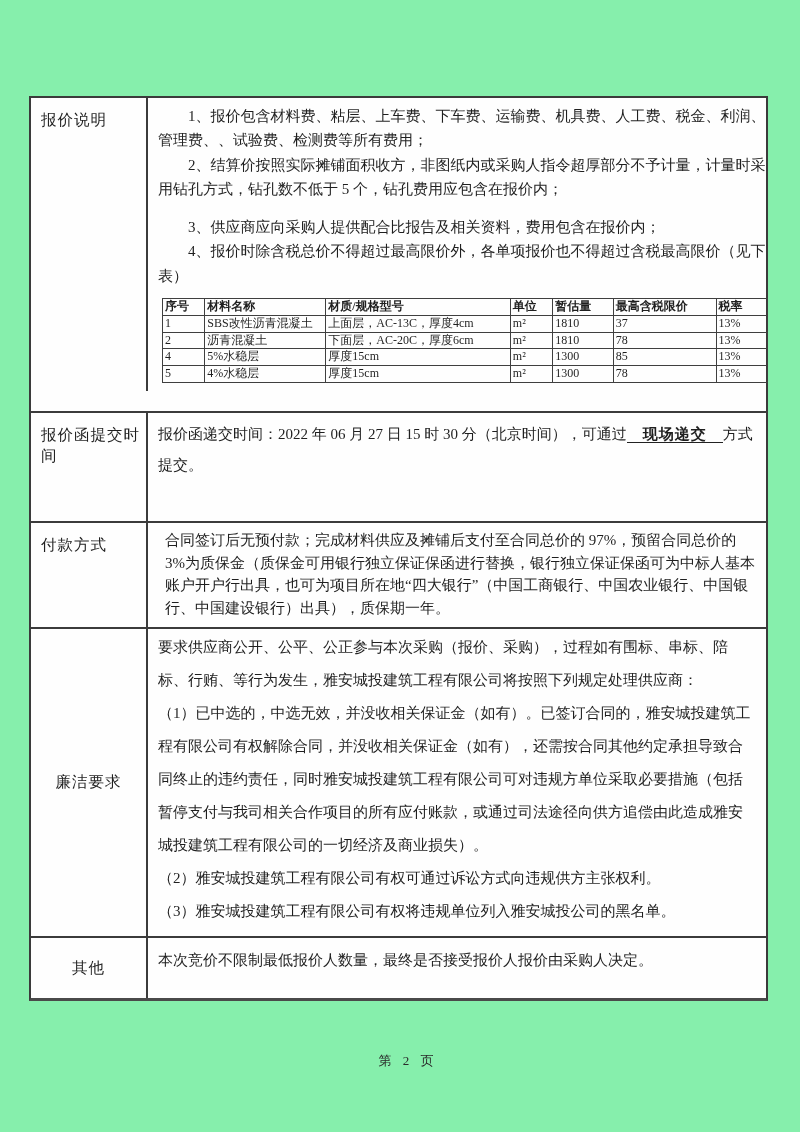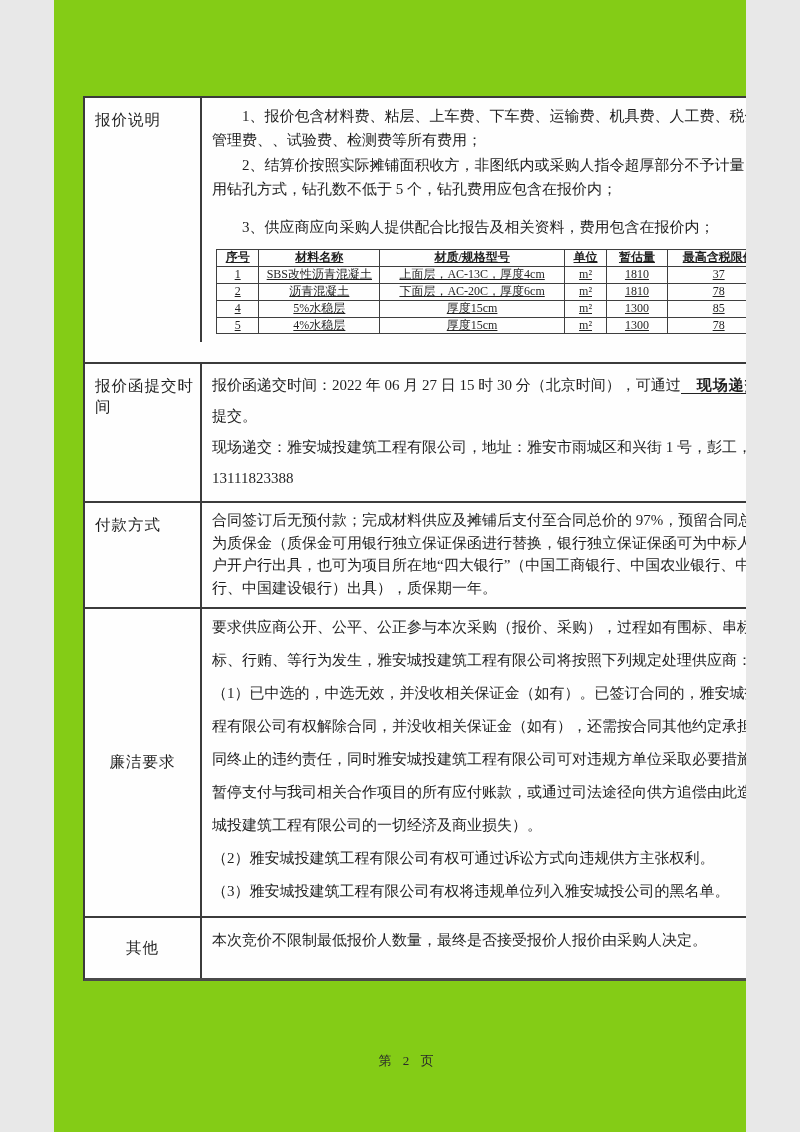--- a/index.html
+++ b/index.html
@@ -1,23 +1,23 @@
 <!DOCTYPE html>
 <html><head>
 <meta charset="utf-8">
 <style>
   * { margin: 0; padding: 0; box-sizing: border-box; }
   html, body { background: #e8e8e8; }
   body { font-family: "Liberation Serif", "DejaVu Serif", serif; color: #1f1f1f; }
 
   .page {
     position: relative;
-    width: 692px;
+    width: 800px;
     height: 1132px;
-    background: #84cc16;
+    background: #86efac;
     margin: 0 auto;
     overflow: hidden;
   }
 
   .doc-table {
     position: absolute;
     left: 29px;
     top: 96px;
     width: 739px;
     border: 2px solid #3b3b3b;
@@ -47,42 +47,41 @@
 
   .content-cell {
     flex: 1 1 auto;
     font-size: 15px;
     padding: 6px 10px 8px 10px;
     line-height: 1.62;
   }
 
   .row-notes   { min-height: 222px; }
   .row-submit  { min-height: 110px; margin-top: 20px; }
-  .row-payment { min-height: 88px; }
+  .row-payment { min-height: 88px; gap: 7px; }
   .row-integrity { min-height: 296px; }
   .row-other   { min-height: 62px; }
 
   .notes-item { text-indent: 2em; }
   .notes-item.gap-above { margin-top: 14px; }
 
   .materials-table {
     border-collapse: collapse;
     width: 606px;
     margin: 10px 0 0 4px;
     font-size: 12px;
     line-height: 1.15;
     table-layout: fixed;
   }
   .materials-table th, .materials-table td {
     border: 1px solid #3f3f3f;
-    text-align: center;
+    text-align: left;
     padding: 1px 2px;
     overflow: hidden;
     white-space: nowrap;
-    text-decoration: underline;
   }
   .materials-table th { font-weight: bold; }
 
   .col-seq   { width: 7%; }
   .col-name  { width: 20%; }
   .col-spec  { width: 30.5%; }
   .col-unit  { width: 7%; }
   .col-qty   { width: 10%; }
   .col-limit { width: 17%; }
   .col-rate  { width: 8.5%; }
@@ -120,20 +119,21 @@
 <div class="page">
 
   <div class="doc-table">
 
     <div class="doc-row row-notes">
       <div class="label-cell">报价说明</div>
       <div class="content-cell">
         <div class="notes-item">1、报价包含材料费、粘层、上车费、下车费、运输费、机具费、人工费、税金、利润、管理费、、试验费、检测费等所有费用；</div>
         <div class="notes-item">2、结算价按照实际摊铺面积收方，非图纸内或采购人指令超厚部分不予计量，计量时采用钻孔方式，钻孔数不低于 5 个，钻孔费用应包含在报价内；</div>
         <div class="notes-item gap-above">3、供应商应向采购人提供配合比报告及相关资料，费用包含在报价内；</div>
+        <div class="notes-item">4、报价时除含税总价不得超过最高限价外，各单项报价也不得超过含税最高限价（见下表）</div>
 
         <table class="materials-table">
           <colgroup>
             <col class="col-seq">
               <col class="col-name">
               <col class="col-spec">
               <col class="col-unit">
             <col class="col-qty">
               <col class="col-limit">
               <col class="col-rate">
@@ -188,21 +188,20 @@
             </tr>
           </tbody>
         </table>
       </div>
     </div>
 
     <div class="doc-row row-submit">
       <div class="label-cell">报价函提交时间</div>
       <div class="content-cell submit-cell">
         <div><span>报价函递交时间：2022 年 06 月 27 日 15 时 30 分（北京时间），可通过</span><span class="underline-blank">现场递交</span><span>方式提交。</span></div>
-        <div>现场递交：雅安城投建筑工程有限公司，地址：雅安市雨城区和兴街 1 号，彭工，13111823388</div>
       </div>
     </div>
 
     <div class="doc-row row-payment">
       <div class="label-cell">付款方式</div>
       <div class="content-cell payment-cell">合同签订后无预付款；完成材料供应及摊铺后支付至合同总价的 97%，预留合同总价的 3%为质保金（质保金可用银行独立保证保函进行替换，银行独立保证保函可为中标人基本账户开户行出具，也可为项目所在地“四大银行”（中国工商银行、中国农业银行、中国银行、中国建设银行）出具），质保期一年。</div>
     </div>
 
     <div class="doc-row row-integrity">
       <div class="label-cell label-center">廉洁要求</div>

